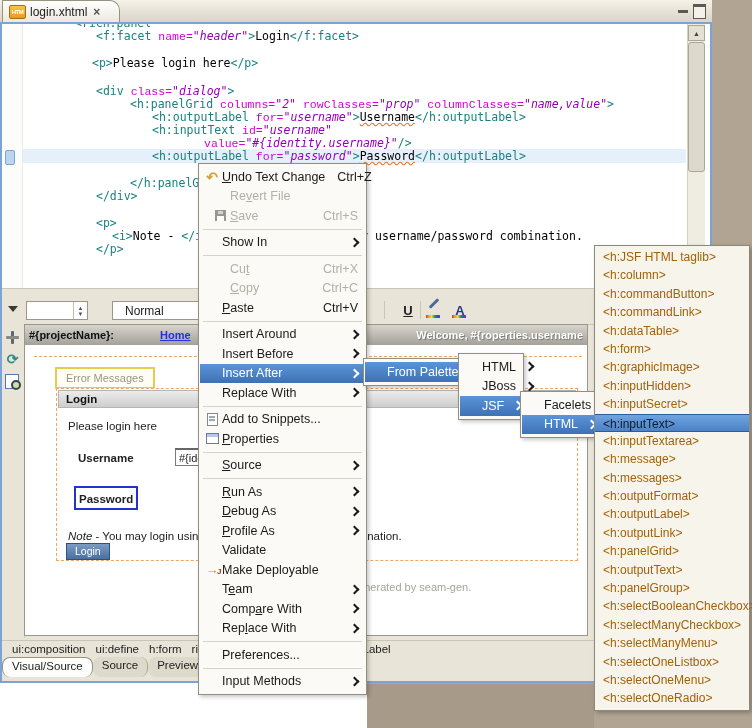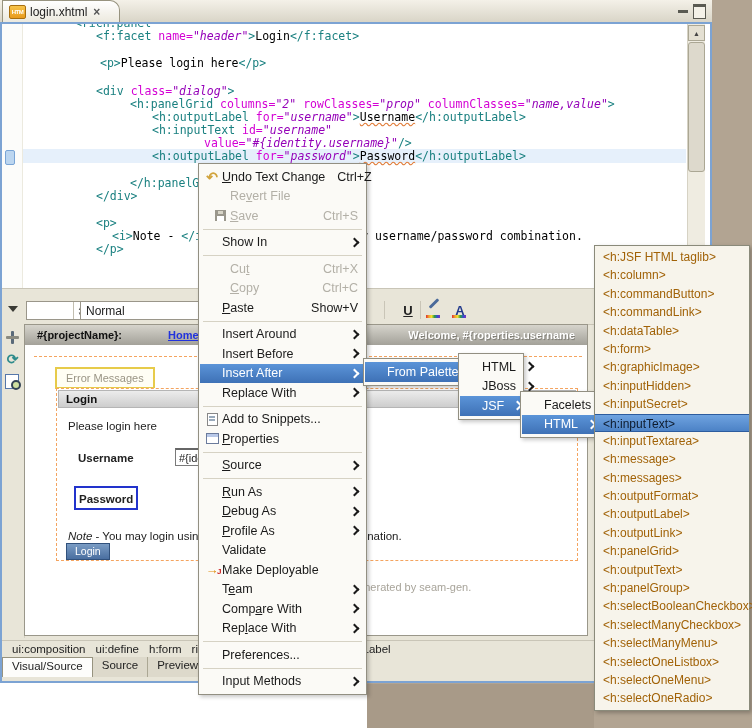--- a/index.html
+++ b/index.html
@@ -18,79 +18,79 @@
   .win-btn-min{left:678px;top:10px;width:10px;height:3px;background:#5a5a52;}
   .win-btn-max{left:693px;top:4px;width:11px;height:11px;border:1px solid #5a5a52;border-top:3px solid #5a5a52;background:#f4f1e8;}
   #focus-frame{left:0;top:22px;width:708px;height:657px;border:2px solid #7ca3d3;pointer-events:none;z-index:20;}
   
   #source-pane{left:2px;top:24px;width:708px;height:264px;background:#fff;overflow:hidden;}
   #ruler{left:2px;top:24px;width:20px;height:264px;background:#fcfcfa;border-right:1px solid #eceadf;}
   #ruler-marker{left:5px;top:150px;width:8px;height:13px;background:#bcd6f0;border:1px solid #7aa5d6;border-radius:2px;}
   #current-line{left:23px;top:149px;width:663px;height:14px;background:#e6f0fb;}
   .code-line{position:absolute;white-space:pre;font-family:"DejaVu Sans Mono",monospace;font-size:11.5px;line-height:13px;color:#000;}
   .tk-t{color:#1a8080;}
-  .tk-a{color:#d400d4;}
+  .tk-a{color:#d400d4;font-family:Liberation Mono, monospace;}
   .tk-v{color:#9400b8;font-style:italic;}
   .tk-x{color:#000;}
   .sq{text-decoration:underline;text-decoration-style:wavy;text-decoration-color:#e07a35;}
   #code-clip{left:75px;top:24px;height:6px;overflow:hidden;}
   #code-clip .code-line{position:relative;top:-7px;left:0;}
   
   #v-scroll{left:687px;top:24px;width:17px;height:264px;background:#efece1;border-left:1px solid #d6d2c4;}
   #v-scroll-up{left:688px;top:25px;width:15px;height:14px;background:#e4e0d2;border:1px solid #aba794;font-size:7px;color:#444;display:flex;align-items:center;justify-content:center;}
   #v-scroll-thumb{left:688px;top:42px;width:15px;height:128px;background:#ddd9cc;border:1px solid #aba794;border-radius:3px;}
   
   #sash{left:2px;top:288px;width:708px;height:10px;background:#e8e5d8;border-top:1px solid #c9c5b7;}
   #vtoolbar{left:2px;top:298px;width:708px;height:26px;background:#e8e5d8;border-bottom:1px solid #c9c5b7;}
   #dd-btn{left:8px;top:306px;width:0;height:0;border-left:5px solid transparent;border-right:5px solid transparent;border-top:6px solid #3a3a34;}
   .combo{background:#fff;border:1px solid #9a968a;display:flex;align-items:center;font-size:12px;color:#222;box-sizing:border-box;}
   #combo-small{left:26px;top:301px;width:62px;height:19px;}
   .spinner{margin-left:auto;width:13px;height:100%;border-left:1px solid #c2beb0;display:flex;flex-direction:column;align-items:center;justify-content:center;font-size:6px;color:#555;line-height:6px;}
-  #combo-style{left:80px;top:301px;width:150px;height:19px;padding-left:5px;}
+  #combo-style{left:112px;top:301px;width:150px;height:19px;padding-left:12px;}
   .fmt-btn{top:300px;width:20px;height:20px;display:flex;align-items:center;justify-content:center;color:#222;}
   #btn-italic{left:340px;font-family:"DejaVu Serif",serif;font-style:italic;font-weight:bold;font-size:14px;}
   #btn-underline{left:398px;font-weight:bold;font-size:13px;text-decoration:underline;}
   .tb-sep{top:301px;width:1px;height:18px;background:#c9c5b7;}
   .rainbow{position:absolute;left:2px;bottom:2px;width:14px;height:3px;background:linear-gradient(90deg,#e03030,#f0a030,#f0e030,#30a040,#3050d0,#8030c0);}
   #btn-highlight{left:424px;}
   #btn-highlight .pen{position:absolute;left:4px;top:2px;width:12px;height:3px;background:#4a6a9a;transform:rotate(-45deg);border-radius:1px;}
   #btn-fontcolor{left:450px;font-weight:bold;font-size:13px;color:#223a8c;}
   
   #left-strip{left:2px;top:324px;width:22px;height:314px;background:#e8e5d8;border-right:1px solid #d6d2c4;}
   .strip-icon{left:5px;width:15px;height:15px;}
   #icon-tools{top:330px;}
   #icon-tools i{position:absolute;left:6px;top:1px;width:3px;height:13px;background:#5a6a7a;border-radius:1px;}
   #icon-tools i+i{transform:rotate(90deg);background:#8a8a80;}
   #icon-refresh{top:352px;color:#2e8b8b;font-weight:bold;font-size:14px;line-height:15px;text-align:center;}
   #icon-preview{top:374px;background:#fff;border:1px solid #5577aa;width:12px;height:13px;}
   #icon-preview:after{content:"";position:absolute;right:-3px;bottom:-2px;width:6px;height:6px;border:2px solid #334455;border-radius:50%;background:#cfe0a0;}
   
   #canvas{left:24px;top:324px;width:564px;height:312px;background:#fff;border:1px solid #9a978a;box-sizing:border-box;}
-  #menubar{left:25px;top:325px;width:562px;height:20px;background:linear-gradient(#d6d4cc,#a3a199);display:flex;align-items:center;padding:0 12px;box-sizing:border-box;}
+  #menubar{left:25px;top:325px;width:562px;height:20px;background:linear-gradient(#d6d4cc,#a3a199);display:flex;align-items:center;padding:0 4px;box-sizing:border-box;}
   #project-label{font-size:11px;font-weight:bold;color:#111;}
   #home-link{font-size:11px;font-weight:bold;color:#2233dd;text-decoration:underline;margin-left:46px;cursor:pointer;}
   #welcome-text{margin-left:auto;font-size:11px;font-weight:bold;color:#fff;text-shadow:1px 1px 1px #77756d;white-space:nowrap;overflow:hidden;}
   #dashed-top{left:34px;top:356px;width:548px;height:0;border-top:1px dashed #f4a460;}
   #error-box{left:55px;top:367px;padding:3px 9px;background:#fffef4;border:2px solid #e7cb4a;font-size:11px;color:#9a9585;}
   #login-panel{left:56px;top:388px;width:522px;height:173px;border:1px dashed #f4a460;box-sizing:border-box;background:#fff;}
   #login-panel-header{left:58px;top:390px;width:518px;height:18px;background:linear-gradient(#ececec,#cdcdcd);border:1px solid #b5b5b5;box-sizing:border-box;font-size:11.5px;font-weight:bold;color:#111;padding:2px 0 0 7px;}
   #please-text{left:68px;top:420px;font-size:11.5px;color:#222;}
   #username-label{left:78px;top:452px;font-size:11.5px;font-weight:bold;color:#222;}
   #username-input{left:175px;top:448px;width:150px;height:18px;background:#fff;border:1px solid #7a7a7a;border-top:2px solid #666;box-sizing:border-box;font-size:11px;color:#222;padding:2px 0 0 3px;overflow:hidden;white-space:nowrap;}
   #password-box{left:74px;top:486px;border:2px solid #2233cc;padding:1px 3px;}
   #password-label{font-size:11.5px;font-weight:bold;color:#222;}
   #note-line{left:68px;top:530px;font-size:11.5px;color:#222;white-space:nowrap;}
   #note-line .it{font-style:italic;}
   #login-btn{left:66px;top:543px;background:linear-gradient(#7a9cc4,#4a6fa0);border:1px solid #31517c;color:#fff;font-size:10.5px;padding:1px 8px 2px;cursor:pointer;}
   #generated-note{left:352px;top:581px;font-size:11px;color:#a8a49a;}
   
   #breadcrumb{left:2px;top:640px;width:708px;height:17px;background:#e8e5d8;border-top:1px solid #c9c5b7;font-size:11.5px;color:#222;padding:2px 0 0 10px;box-sizing:border-box;white-space:nowrap;}
   .crumb{margin-right:10px;cursor:pointer;}
   #bottom-tabs{left:2px;top:657px;width:708px;height:20px;background:#e8e5d8;display:flex;}
-  .btab{height:20px;padding:2px 9px 0;font-size:11.5px;color:#222;border-right:1px solid #aba794;background:#ddd9cb;box-sizing:border-box;cursor:pointer;}
+  .btab{height:20px;padding:2px 9px 0;font-size:11.5px;color:#222;border-right:1px solid #aba794;background:#ddd9cb;box-sizing:border-box;cursor:pointer;border-radius:8px;}
   .btab.active{background:#fdfdfb;border:1px solid #97937f;border-bottom:none;font-weight:normal;}
   
   #bottom-white{left:0;top:681px;width:367px;height:47px;background:#fff;z-index:10;}
   #bottom-dark{left:367px;top:684px;width:227px;height:44px;background:#a89a88;z-index:1;}
   
   .menu{background:#fbfaf6;border:1px solid #928f82;box-shadow:2px 2px 4px rgba(0,0,0,.22);padding:3px 1px;box-sizing:border-box;z-index:50;}
   .mi{display:flex;align-items:center;height:19.5px;padding:0 7px 0 2px;font-size:12.5px;color:#1a1a1a;cursor:pointer;}
   .mi .gut{width:20px;flex:none;display:flex;align-items:center;justify-content:center;}
   .mi .lbl{white-space:nowrap;}
   .mi .sp{flex:1;}
@@ -138,21 +138,21 @@
 
   <div class="abs" id="source-pane"></div>
   <div class="abs" id="ruler"></div>
   <div class="abs" id="ruler-marker"></div>
   <div class="abs" id="current-line"></div>
   <div class="abs" id="code-clip">
       <div class="code-line"><span class="tk-t">&lt;rich:panel</span></div>
     </div>
   <div id="code-lines">
       <div class="code-line" style="left: 96px; top: 30px; position: absolute;"><span class="tk-t">&lt;f:facet </span><span class="tk-a">name=</span><span class="tk-v">"header"</span><span class="tk-t">&gt;</span><span class="tk-x">Login</span><span class="tk-t">&lt;/f:facet&gt;</span></div>
-      <div class="code-line" style="left: 100px; top: 57px; position: absolute;"><span class="tk-t">&lt;p&gt;</span><span class="tk-x">Please login here</span><span class="tk-t">&lt;/p&gt;</span></div>
+      <div class="code-line" style="left: 92px; top: 57px; position: absolute;"><span class="tk-t">&lt;p&gt;</span><span class="tk-x">Please login here</span><span class="tk-t">&lt;/p&gt;</span></div>
       <div class="code-line" style="left: 96px; top: 85px; position: absolute;"><span class="tk-t">&lt;div </span><span class="tk-a">class=</span><span class="tk-v">"dialog"</span><span class="tk-t">&gt;</span></div>
       <div class="code-line" style="left: 130px; top: 98px; position: absolute;"><span class="tk-t">&lt;h:panelGrid </span><span class="tk-a">columns=</span><span class="tk-v">"2"</span><span class="tk-x"> </span><span class="tk-a">rowClasses=</span><span class="tk-v">"prop"</span><span class="tk-x"> </span><span class="tk-a">columnClasses=</span><span class="tk-v">"name,value"</span><span class="tk-t">&gt;</span></div>
       <div class="code-line" style="left: 152px; top: 111px; position: absolute;"><span class="tk-t">&lt;h:outputLabel </span><span class="tk-a">for=</span><span class="tk-v">"username"</span><span class="tk-t">&gt;</span><span class="tk-x sq">Username</span><span class="tk-t">&lt;/h:outputLabel&gt;</span></div>
       <div class="code-line" style="left: 152px; top: 124px; position: absolute;"><span class="tk-t">&lt;h:inputText </span><span class="tk-a">id=</span><span class="tk-v">"username"</span></div>
       <div class="code-line" style="left: 204px; top: 137px; position: absolute;"><span class="tk-a">value=</span><span class="tk-v">"#{identity.username}"</span><span class="tk-t">/&gt;</span></div>
       <div class="code-line" style="left: 152px; top: 150px; position: absolute;"><span class="tk-t">&lt;h:outputLabel </span><span class="tk-a">for=</span><span class="tk-v">"password"</span><span class="tk-t">&gt;</span><span class="tk-x sq">Password</span><span class="tk-t">&lt;/h:outputLabel&gt;</span></div>
       <div class="code-line" style="left: 130px; top: 177px; position: absolute;"><span class="tk-t">&lt;/h:panelGrid&gt;</span></div>
       <div class="code-line" style="left: 96px; top: 190px; position: absolute;"><span class="tk-t">&lt;/div&gt;</span></div>
       <div class="code-line" style="left: 96px; top: 217px; position: absolute;"><span class="tk-t">&lt;p&gt;</span></div>
       <div class="code-line" style="left: 112px; top: 230px; position: absolute;"><span class="tk-t">&lt;i&gt;</span><span class="tk-x">Note - </span><span class="tk-t">&lt;/i&gt;</span><span class="tk-x">You may login using any username/password combination.</span></div>
@@ -262,21 +262,21 @@
       <div class="mi dis">
         <span class="gut"></span>
         <span class="lbl"><u>C</u>opy</span>
         <span class="sp"></span>
         <span class="acc">Ctrl+C</span>
       </div>
       <div class="mi">
         <span class="gut"></span>
         <span class="lbl"><u>P</u>aste</span>
         <span class="sp"></span>
-        <span class="acc">Show+V</span>
+        <span class="acc">Ctrl+V</span>
       </div>
       <div class="menu-sep"></div>
       <div class="mi">
         <span class="gut"></span>
         <span class="lbl">Insert Around</span>
         <span class="sp"></span>
         <span class="chev"></span>
       </div>
       <div class="mi">
         <span class="gut"></span>

